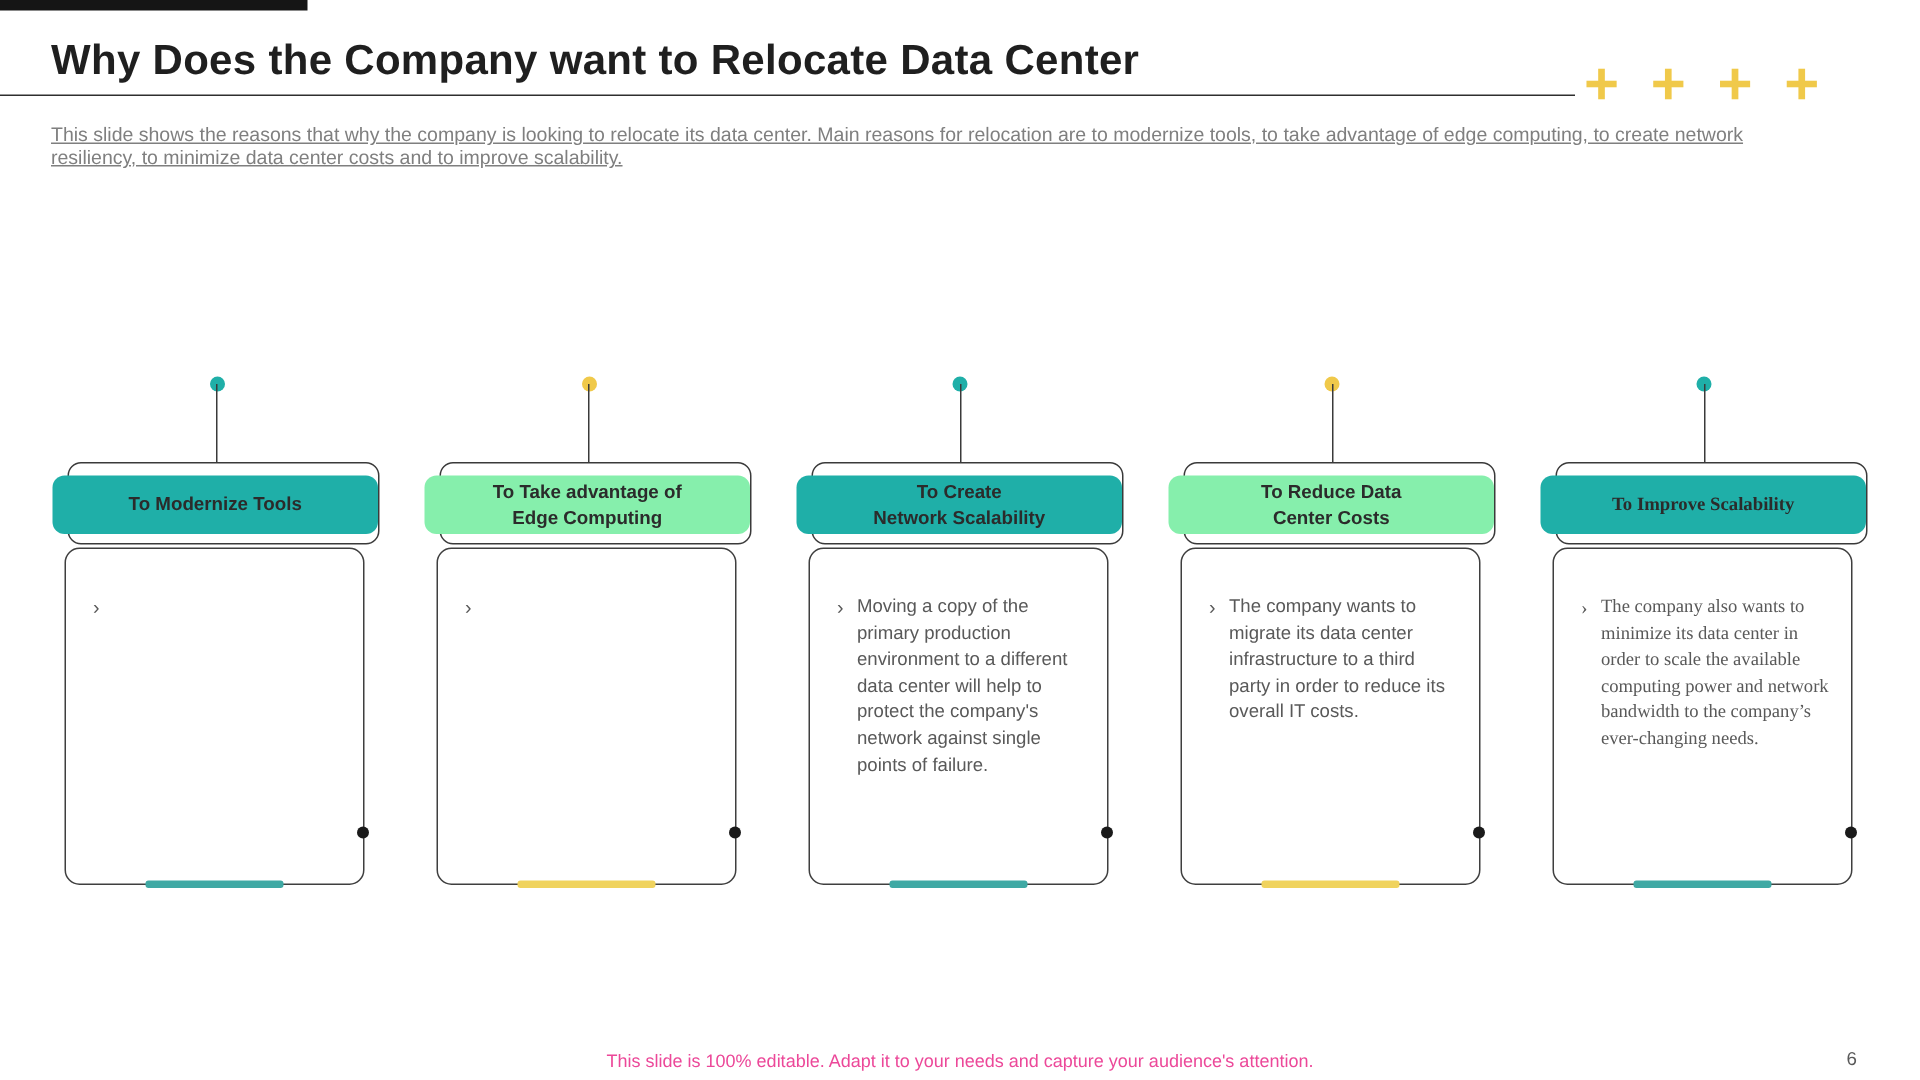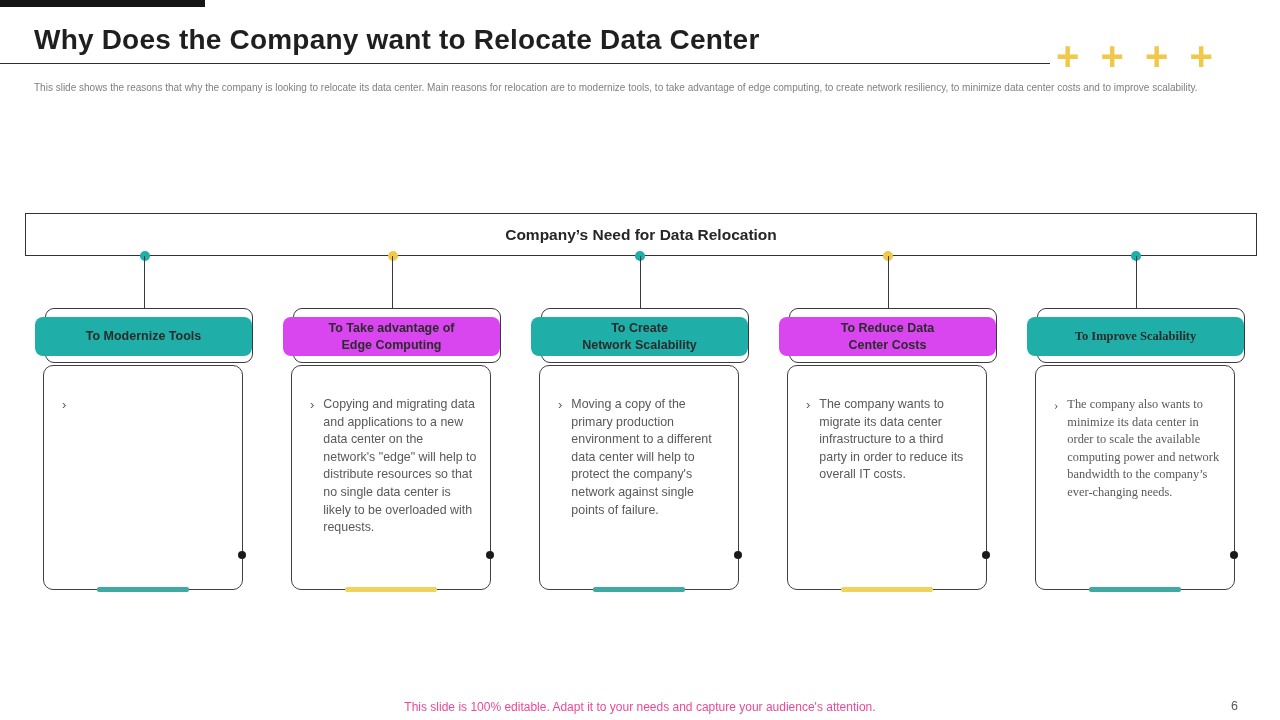--- a/index.html
+++ b/index.html
@@ -12,21 +12,21 @@
     position:absolute;left:34px;top:24px;margin:0;font-size:28px;font-weight:bold;
     color:#1f1f1f;letter-spacing:.2px;
   }
   .rule{position:absolute;left:0;top:63px;width:1050px;height:1px;background:#2e2e2e;}
   .plus-row{
     position:absolute;left:1056px;top:36px;font-size:40px;font-weight:bold;
     color:#f0c94a;letter-spacing:2px;word-spacing:6px;line-height:1;
   }
   .subtitle{
     position:absolute;left:34px;top:82px;margin:0;width:1180px;
-    font-size:10px;color:#7f7f7f;
+    font-size:13px;color:#7f7f7f;text-decoration:underline;
   }
   .root-box{
     position:absolute;left:25px;top:213px;width:1230px;height:41px;
     border:1px solid #333;background:#fff;display:flex;align-items:center;justify-content:center;
   }
   .root-box span{font-size:15.5px;font-weight:bold;color:#262626;}
   .conn-dot{position:absolute;top:251px;width:10px;height:10px;border-radius:50%;}
   .conn-line{position:absolute;top:256px;height:52px;width:1px;background:#3a3a3a;}
   .dot-teal{background:#1fafa8;}
   .dot-yellow{background:#f0c94a;}
@@ -36,21 +36,21 @@
     border:1px solid #3a3a3a;border-radius:9px;background:transparent;
   }
   .hdr-bar{
     position:absolute;left:0;top:9px;width:217px;height:39px;border-radius:8px;
     display:flex;align-items:center;justify-content:center;text-align:center;
   }
   .hdr-bar span{
     font-size:12.5px;font-weight:bold;color:#2b2b2b;line-height:1.3;white-space:pre-line;
   }
   .bar-teal{background:#1fafa8;}
-  .bar-yellow{background:#d946ef;}
+  .bar-yellow{background:#86efac;}
   .body-box{
     position:absolute;left:8px;top:57px;width:200px;height:225px;
     border:1px solid #3f3f3f;border-radius:10px;background:#fff;box-sizing:border-box;
   }
   .body-inner{display:flex;padding:30px 12px 0 18px;}
   .bullet{font-size:13px;color:#595959;margin-right:9px;line-height:1.42;}
   .body-text{margin:0;font-size:12.4px;color:#595959;line-height:1.42;}
   .underline{
     position:absolute;left:50%;bottom:-3px;transform:translateX(-50%);
     width:92px;height:5px;border-radius:2px;
@@ -73,23 +73,20 @@
 
 <div class="slide">
 
   <div class="top-strip"></div>
 
   <h1 class="title">Why Does the Company want to Relocate Data Center</h1>
   <div class="rule"></div>
   <div class="plus-row">+ + + +</div>
   <p class="subtitle">This slide shows the reasons that why the company is looking to relocate its data center. Main reasons for relocation are to modernize tools, to take advantage of edge computing, to create network resiliency, to minimize data center costs and to improve scalability.</p>
 
-  <div class="root-box">
-    <span>Company’s Need for Data Relocation</span>
-  </div>
 
   <span class="conn-dot dot-teal" style="left:140px;"></span>
   <span class="conn-dot dot-yellow" style="left:388px;"></span>
   <span class="conn-dot dot-teal" style="left:635px;"></span>
   <span class="conn-dot dot-yellow" style="left:883px;"></span>
   <span class="conn-dot dot-teal" style="left:1131px;"></span>
 
   <span class="conn-line" style="left:144px;"></span>
   <span class="conn-line" style="left:392px;"></span>
   <span class="conn-line" style="left:640px;"></span>
@@ -112,21 +109,20 @@
 
   <div class="col" style="left:283px;">
     <div class="hdr-outline"></div>
     <div class="hdr-bar bar-yellow">
       <span>To Take advantage of
 Edge Computing</span>
     </div>
     <div class="body-box">
       <div class="body-inner">
         <span class="bullet">›</span>
-        <p class="body-text">Copying and migrating data and applications to a new data center on the network's "edge" will help to distribute resources so that no single data center is likely to be overloaded with requests.</p>
       </div>
       <span class="underline ul-yellow"></span>
       <span class="corner-dot"></span>
     </div>
   </div>
 
   <div class="col" style="left:531px;">
     <div class="hdr-outline"></div>
     <div class="hdr-bar bar-teal">
       <span>To Create

